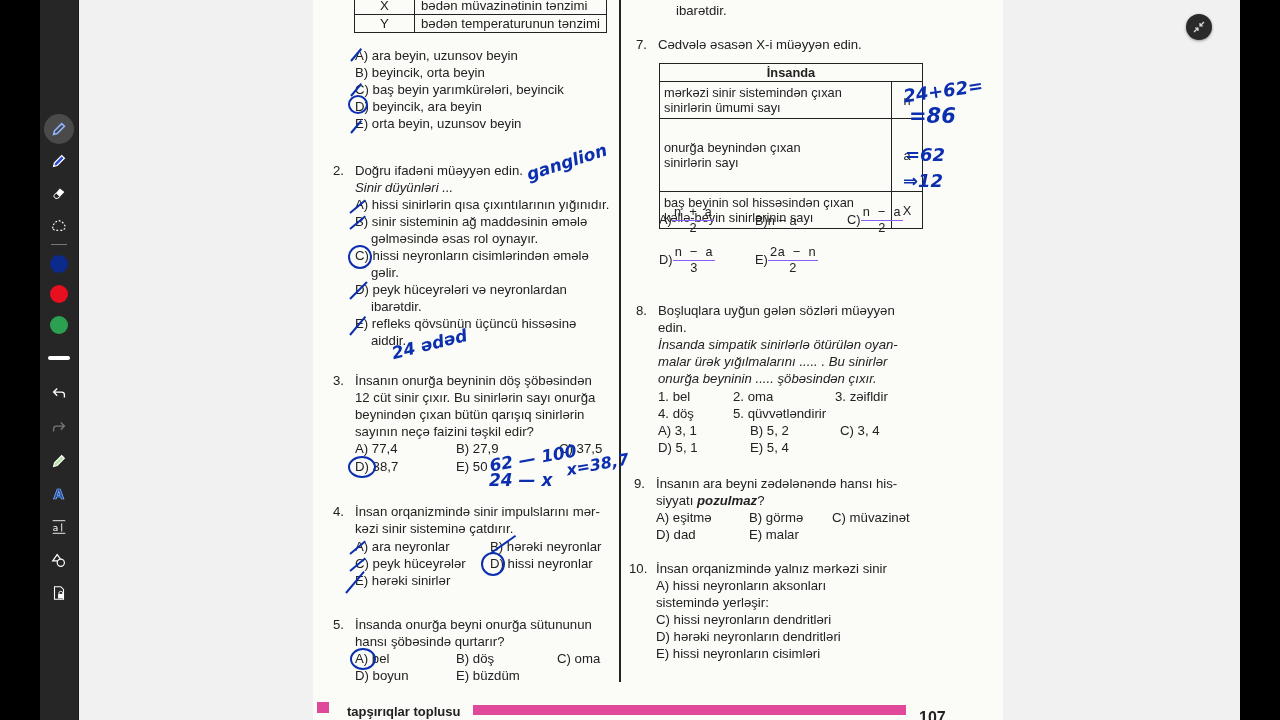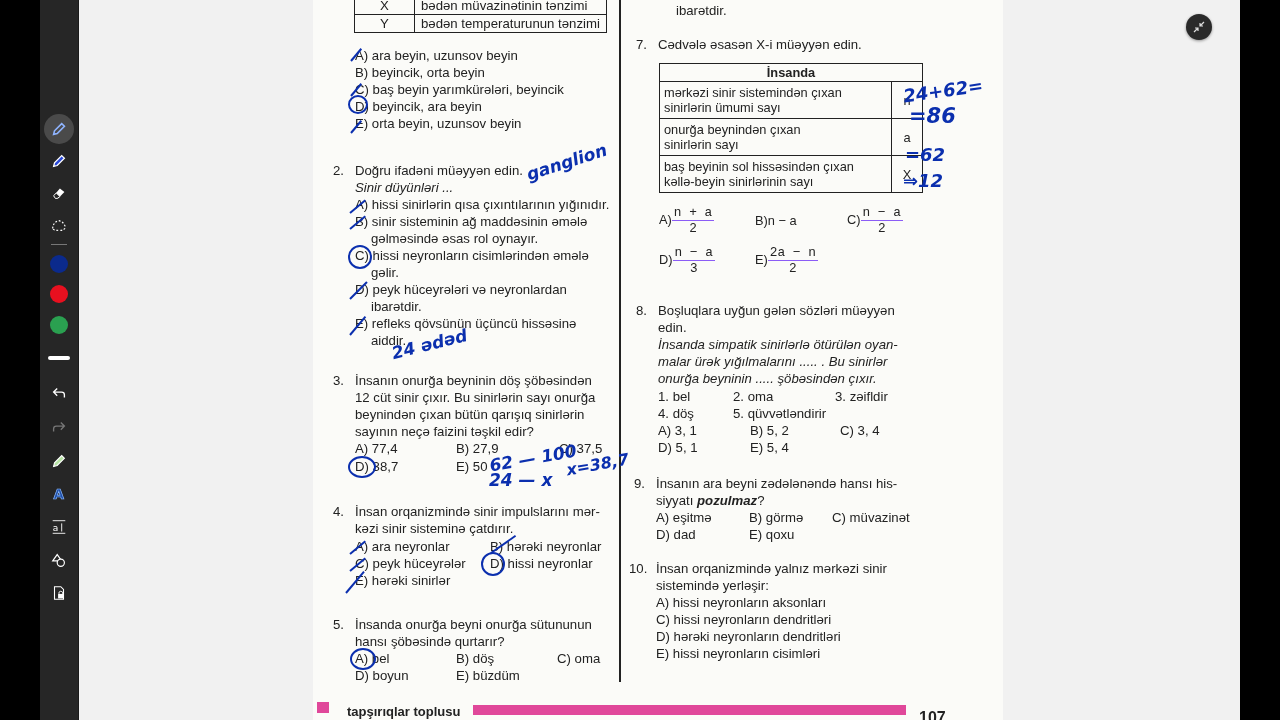--- a/index.html
+++ b/index.html
@@ -208,21 +208,21 @@
           <td colspan="2" style="text-align:center;font-weight:bold;">İnsanda</td>
         </tr>
     <tr>
           <td style="padding:3px 4px">
             <div>mərkəzi sinir sistemindən çıxan</div>
             <div>sinirlərin ümumi sayı</div>
           </td>
           <td style="width:18px;text-align:center">n</td>
         </tr>
     <tr>
-          <td style="padding:3px 4px">
+          <td style="padding:21px 4px">
             <div>onurğa beynindən çıxan</div>
             <div>sinirlərin sayı</div>
           </td>
           <td style="text-align:center">a</td>
         </tr>
     <tr>
           <td style="padding:3px 4px">
             <div>baş beyinin sol hissəsindən çıxan</div>
             <div>kəllə-beyin sinirlərinin sayı</div>
           </td>
@@ -258,28 +258,28 @@
   </div>
 
   <div class="q" style="left:343px;top:475px;width:258px;height:70px;">
     <span class="num">9.</span>
     <div>İnsanın ara beyni zədələnəndə hansı his-</div>
     <div><span>siyyatı </span><b style="font-style:italic">pozulmaz</b><span>?</span></div>
     <span class="opt" style="left:0;top:34px">A) eşitmə</span>
     <span class="opt" style="left:93px;top:34px">B) görmə</span>
     <span class="opt" style="left:176px;top:34px">C) müvazinət</span>
     <span class="opt" style="left:0;top:51px">D) dad</span>
-    <span class="opt" style="left:93px;top:51px">E) qoxu</span>
+    <span class="opt" style="left:93px;top:51px">E) malar</span>
   </div>
 
   <div class="q" style="left:343px;top:560px;width:258px;">
     <span class="num" style="left:-27px">10.</span>
     <div>İnsan orqanizmində yalnız mərkəzi sinir</div>
+    <div>A) hissi neyronların aksonları</div>
     <div>sistemində yerləşir:</div>
-    <div>A) hissi neyronların aksonları</div>
     <div>C) hissi neyronların dendritləri</div>
     <div>D) hərəki neyronların dendritləri</div>
     <div>E) hissi neyronların cisimləri</div>
   </div>
 
   <div class="footer-sq"></div>
   <div class="footer-label">tapşırıqlar toplusu</div>
   <div class="footer-bar"></div>
   <div class="footer-page">107</div>
 

